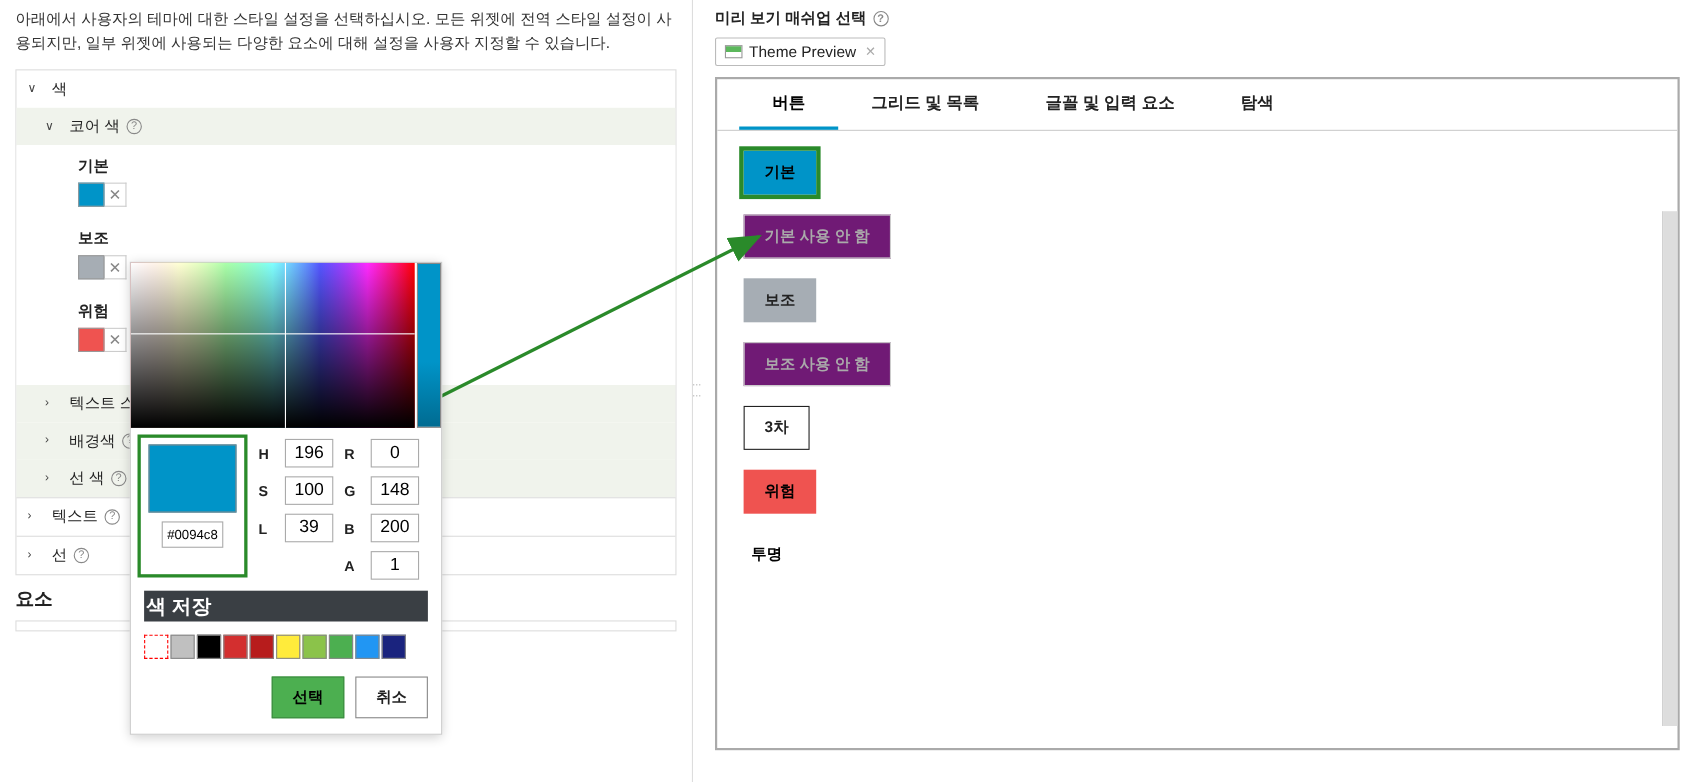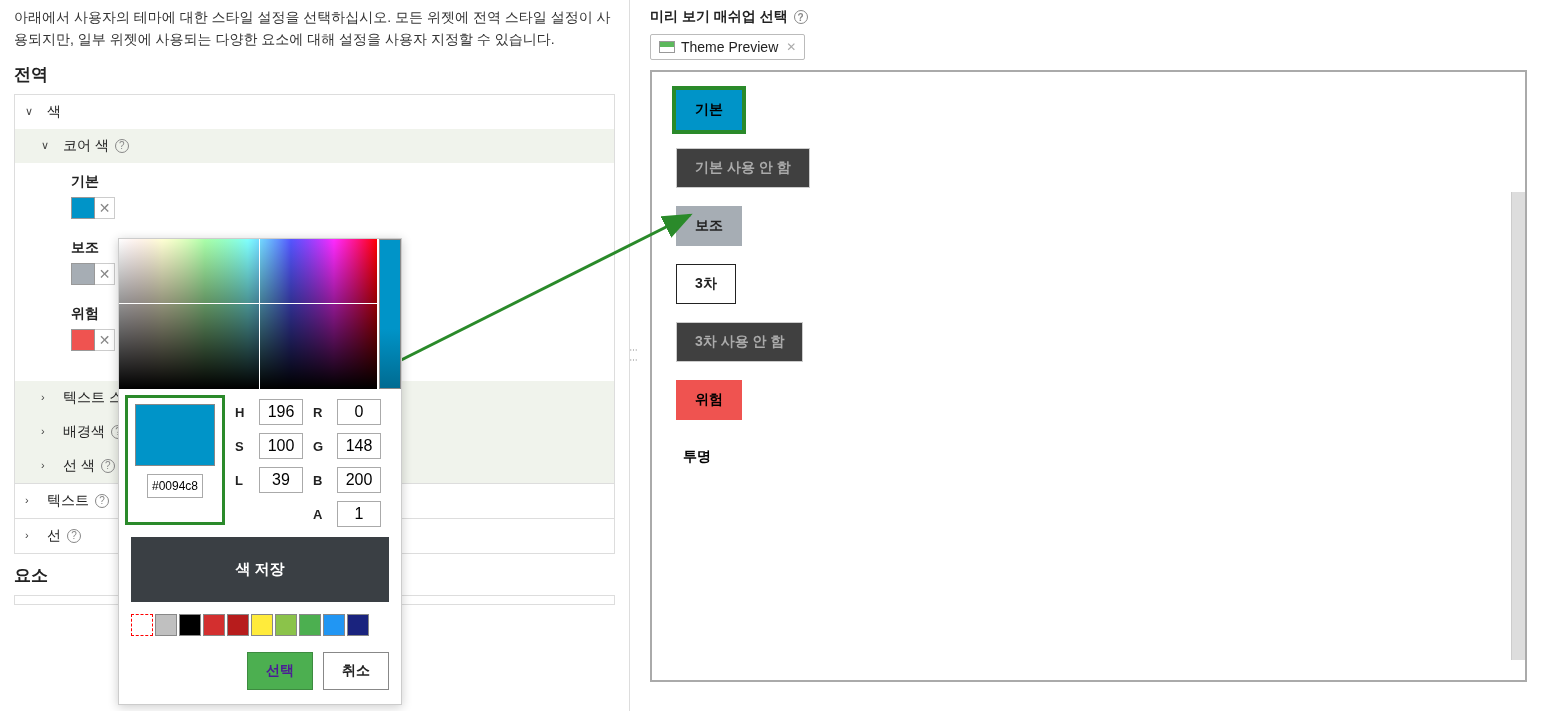--- a/index.html
+++ b/index.html
@@ -28,61 +28,60 @@
 .chip-x { margin-left: 8px; color: #aaa; font-size: 12px; cursor: pointer; }
 .preview-box { margin-top: 10px; border: 2px solid #aaa; height: 612px; background: #fff; position: relative; overflow: hidden; }
 .tabs { display: flex; border-bottom: 1px solid #ccc; padding: 0 20px; }
 .tab { padding: 12px 30px; font-size: 15px; font-weight: bold; cursor: pointer; color: #222; }
 .tab.active { border-bottom: 3px solid #0094c8; color: #000; }
 .preview-content { padding: 18px 24px; overflow-y: auto; height: 560px; }
 .preview-hint { font-size: 16px; font-weight: bold; margin-bottom: 18px; }
 .btn-sample { display: block; padding: 10px 18px; font-size: 14px; font-weight: bold; border: 1px solid transparent; margin-bottom: 18px; min-width: 60px; text-align: center; width: fit-content; }
 .btn-primary { background: #0094c8; color: #000; }
 .btn-primary-hl { outline: 4px solid #2a8a2a; outline-offset: 0; }
-.btn-disabled { background: #404040; color: #aaa; border: 1px solid #ccc; }
+.btn-disabled { background: #701a75; color: #aaa; border: 1px solid #ccc; }
 .btn-secondary { background: #a6adb4; color: #222; }
 .btn-tertiary { background: #fff; color: #222; border: 1px solid #222; }
 .btn-danger { background: #ef5350; color: #000; }
 .btn-transparent { background: transparent; color: #000; border: none; font-weight: bold; padding-left: 0; }
 .scroll-hint { position: absolute; right: 0; top: 120px; bottom: 20px; width: 14px; background: linear-gradient(#ddd,#ddd); border-left: 1px solid #ccc; }
 
 .picker { position: absolute; left: 118px; top: 238px; width: 284px; background: #fff; border: 1px solid #ccc; box-shadow: 0 2px 10px rgba(0,0,0,0.2); z-index: 50; }
 .sv-area { display: flex; }
 .sv-box { width: 258px; height: 150px; position: relative; background: linear-gradient(to right, #fff, rgba(255,255,255,0)), linear-gradient(to top, #000, rgba(0,0,0,0)), linear-gradient(to right, red, yellow, lime, cyan, blue, magenta, red); background-blend-mode: normal; }
 .sv-box { background: linear-gradient(to top, #000, rgba(0,0,0,0)), linear-gradient(to right, #fff, rgba(255,255,255,0)), linear-gradient(to right, #ff0000, #ffff00, #00ff00, #00ffff, #0000ff, #ff00ff, #ff0000); }
 .sv-cross::before, .sv-cross::after { content:""; position:absolute; background:#fff; }
 .sv-cross::before { left: 140px; top:0; bottom:0; width:1px; }
 .sv-cross::after { top: 64px; left:0; right:0; height:1px; }
 .hue-bar { width: 22px; height: 150px; margin-left: 2px; background: linear-gradient(to bottom, #0094c8 0%, #0094c8 60%, #006b91 100%); border:1px solid #888; }
 .pick-left { border: 3px solid #2a8a2a; padding: 6px; display: flex; flex-direction: column; align-items: center; gap: 8px; margin: 6px; width: 100px; }
 .preview-swatch { width: 80px; height: 62px; background: #0094c8; border:1px solid #888; }
 .hex-input { width: 56px; height: 24px; border:1px solid #aaa; text-align:center; font-size:12px; }
 .num-grid { display: grid; grid-template-columns: 16px 46px 16px 46px; gap: 8px 8px; align-items: center; font-weight: bold; padding: 10px 8px 4px 4px; }
 .num-grid input { width: 44px; height: 26px; border:1px solid #aaa; text-align:center; font-size:16px; }
-.save-btn { margin: 6px 12px; padding: 23px; background: #3a3f44; color: #fff; text-align:center; font-size: 15px; font-weight: bold; cursor:pointer; }
+.save-btn { margin: 6px 12px; padding: 2px; background: #3a3f44; color: #fff; font-size: 18px; font-weight: bold; cursor:pointer; }
 .palette { display:flex; gap:2px; padding: 6px 12px; }
 .pal { width: 22px; height: 22px; border:1px solid #888; }
 .pal.empty { border:1px dashed red; background:#fff; }
 .picker-actions { display:flex; justify-content:flex-end; gap:10px; padding: 10px 12px 14px; }
 .act-btn { padding: 9px 18px; font-size: 14px; font-weight:bold; border:1px solid #888; cursor:pointer; }
-.act-select { background: #4caf50; color:#4c1d95; border-color:#3d8b40; }
+.act-select { background: #4caf50; color:#000000; border-color:#3d8b40; }
 .act-cancel { background: #fff; }
 
 .divider { position:absolute; left: 628px; top:0; bottom:0; width:10px; display:flex; align-items:center; justify-content:center; }
 .divider-dots { writing-mode: vertical-rl; color:#888; font-size:8px; letter-spacing:2px; }
 
 .arrow-svg { position:absolute; left:0; top:0; pointer-events:none; z-index:40; }
 </style>
 </head>
 <body>
 
 <div class="container">
   <div class="left-panel">
     <p class="desc">아래에서 사용자의 테마에 대한 스타일 설정을 선택하십시오. 모든 위젯에 전역 스타일 설정이 사용되지만, 일부 위젯에 사용되는 다양한 요소에 대해 설정을 사용자 지정할 수 있습니다.</p>
-    <h3 class="section-title">전역</h3>
 
     <div class="accordion">
       <div class="acc-item">
         <div class="acc-header">
           <span class="chev">∨</span>
           <span>색</span>
         </div>
         <div class="acc-header sub">
           <span class="chev">∨</span>
           <span>코어 색</span>
@@ -155,26 +154,32 @@
       <span>미리 보기 매쉬업 선택</span>
       <span class="help-icon">?</span>
     </div>
     <div class="chip">
       <span class="chip-swatch"></span>
       <span>Theme Preview</span>
       <span class="chip-x">✕</span>
     </div>
 
     <div class="preview-box">
+      <div class="tabs">
+        <div class="tab active">버튼</div>
+        <div class="tab">그리드 및 목록</div>
+        <div class="tab">글꼴 및 입력 요소</div>
+        <div class="tab">탐색</div>
+      </div>
       <div class="preview-content">
         <button class="btn-sample btn-primary btn-primary-hl">기본</button>
         <button class="btn-sample btn-disabled">기본 사용 안 함</button>
         <button class="btn-sample btn-secondary">보조</button>
+        <button class="btn-sample btn-disabled">보조 사용 안 함</button>
         <button class="btn-sample btn-tertiary">3차</button>
-        <button class="btn-sample btn-disabled">3차 사용 안 함</button>
         <button class="btn-sample btn-danger">위험</button>
         <button class="btn-sample btn-transparent">투명</button>
       </div>
       <div class="scroll-hint"></div>
     </div>
   </div>
 </div>
 
 <div class="picker">
   <div class="sv-area">

